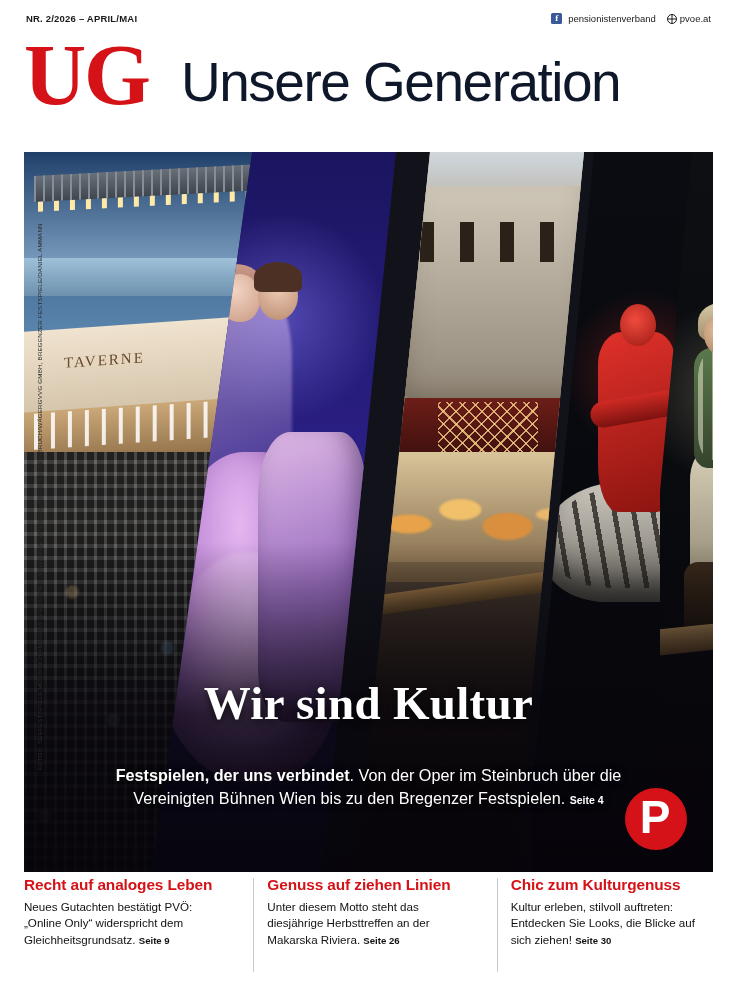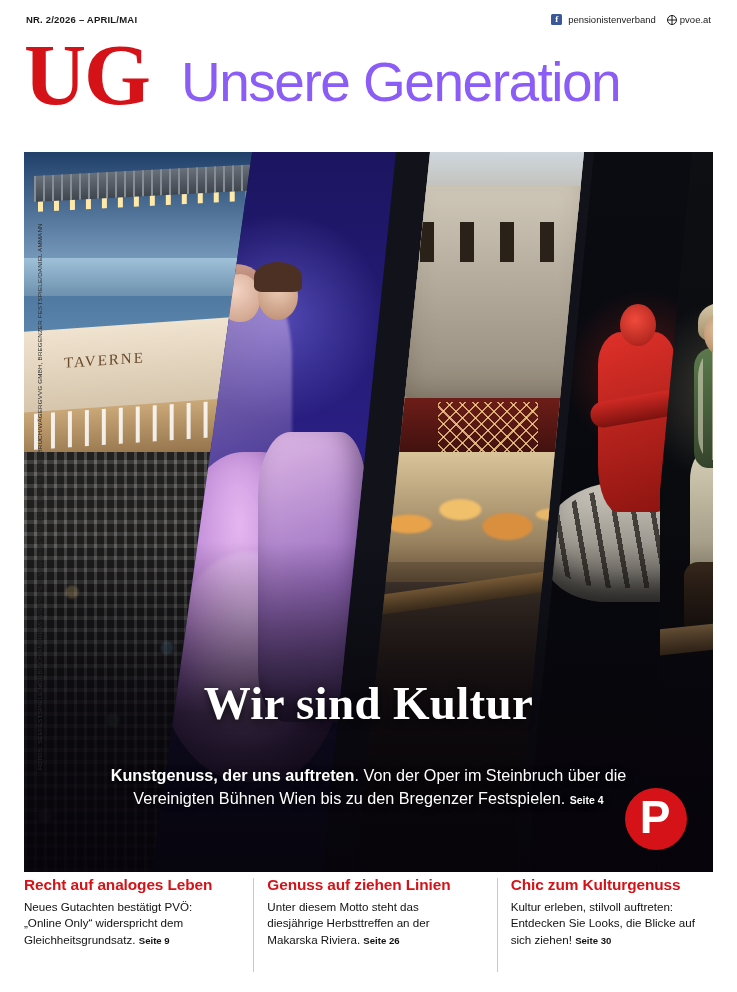--- a/index.html
+++ b/index.html
@@ -10,23 +10,23 @@
     overflow: hidden;
   }
   .page {
     position: relative;
     width: 737px; height: 992px;
     background: #fff;
   }
 
   
   .topbar {
-    position: absolute; top: 14px; left: 26px; right: 26px;
+    position: absolute; top: 8px; left: 26px; right: 26px;
     height: 16px;
-    display: flex; align-items: flex-start; justify-content: space-between; gap: 40px;
+    display: flex; align-items: flex-end; justify-content: space-between; gap: 40px;
   }
   .issue-line {
     font-size: 9.5px; font-weight: bold; letter-spacing: 0.2px;
     color: #1a1a1a;
   }
   .social {
     display: flex; align-items: center; gap: 6px;
     font-size: 9.5px; color: #1a1a1a;
   }
   .fb-box {
@@ -65,21 +65,21 @@
     font-weight: bold;
     font-size: 86px;
     line-height: 0.82;
     color: #d41217;
     letter-spacing: -2px;
   }
   .unsere {
     font-family: "Liberation Sans", sans-serif;
     font-size: 55px;
     line-height: 0.95;
-    color: #8b5cf6;
+    color: #0f172a;
     letter-spacing: -1.5px;
     padding-bottom: 2px;
   }
   .subline {
     position: absolute; right: 0; top: 96px;
     font-size: 10.2px; font-weight: bold;
     letter-spacing: 0.25px;
     color: #d41217;
     text-align: right;
   }
@@ -533,21 +533,21 @@
       <div class="plank"></div>
     </div>
 
     <div class="hero-shade"></div>
 
     <div class="credits">FOTOS: SEEFESTSPIELE MÖRBISCH/ANDREAS WIENSCHER; VBW/DEEN VAN MEER, OPER IM STEINBRUCH/WÄGERGVVG GMBH, BREGENZER FESTSPIELE/DANIEL AMMANN</div>
 
     <div class="hero-title">Wir sind Kultur</div>
 
     <div class="hero-sub">
-      <b>Kunstgenuss, der uns auftreten</b><span>. Von der Oper im Steinbruch über die Vereinigten Bühnen Wien bis zu den Bregenzer Festspielen.</span>
+      <b>Festspielen, der uns verbindet</b><span>. Von der Oper im Steinbruch über die Vereinigten Bühnen Wien bis zu den Bregenzer Festspielen.</span>
       <span class="page-ref">Seite 4</span>
     </div>
 
     <div class="plogo">
       <span>P</span>
     </div>
   </div>
 
   <div class="teasers">
     <div class="teaser">

